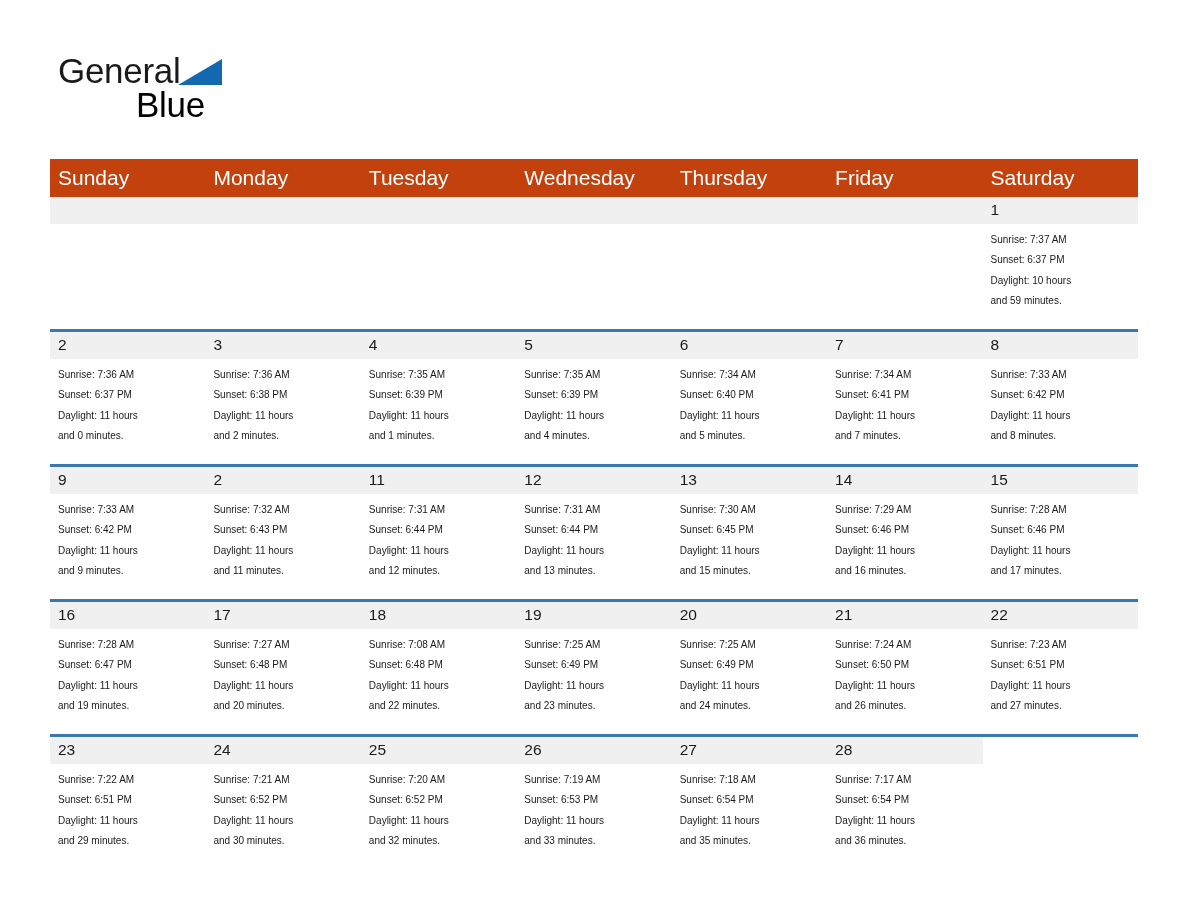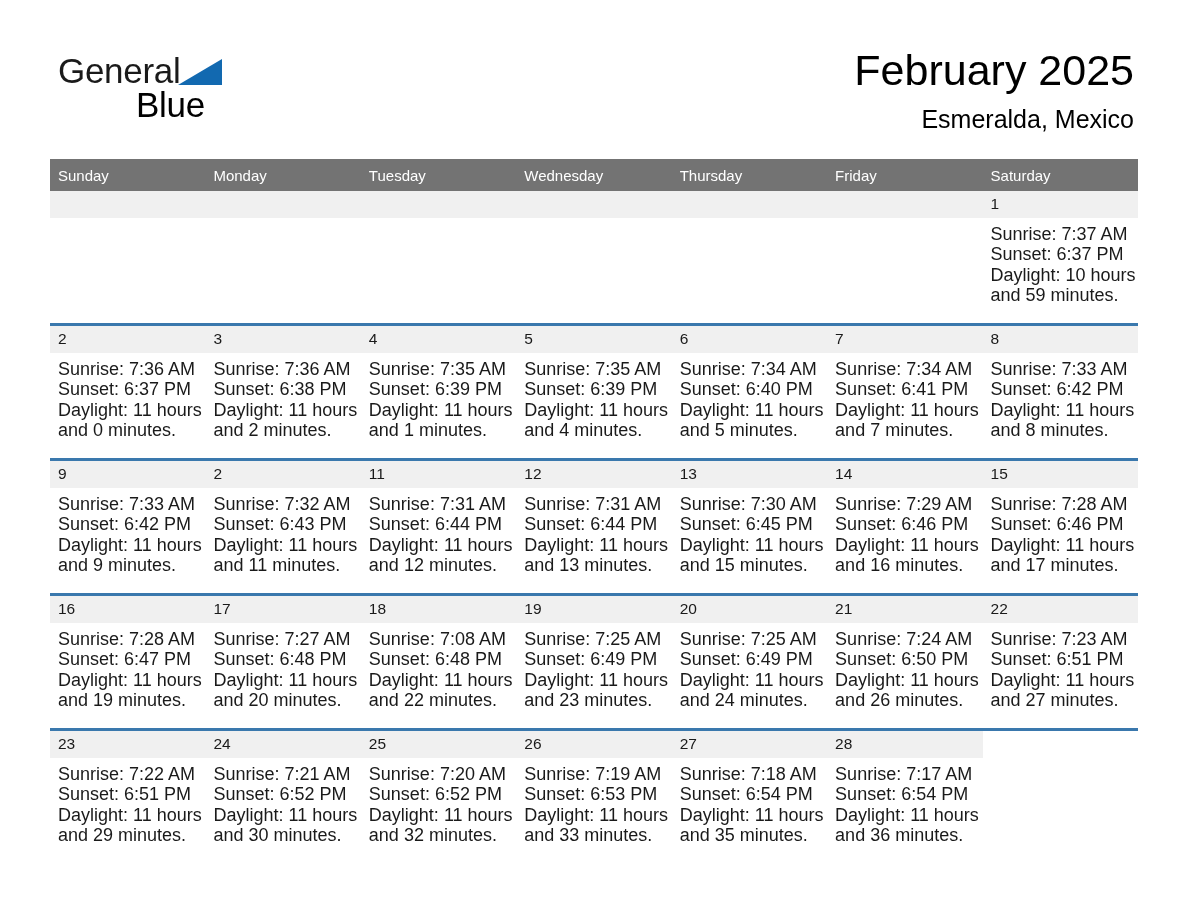--- a/index.html
+++ b/index.html
@@ -94,23 +94,23 @@
   
   .calendar {
     position: absolute;
     left: 50px;
     top: 159px;
     width: 1088px;
     border-collapse: collapse;
     table-layout: fixed;
   }
   .calendar th {
-    background: #737373;
+    background: #c2410c;
     color: #ffffff;
-    font-size: 15px;
+    font-size: 21px;
     font-weight: normal;
     text-align: left;
     padding: 7px 0 7px 8px;
     height: 18px;
     vertical-align: middle;
   }
   .calendar td {
     width: 155.4px;
     vertical-align: top;
     padding: 0;
@@ -136,21 +136,21 @@
   }
   .cell.empty .cell-daynum {
     background: #f0f0f0;
     color: transparent;
   }
   .cell.blank .cell-daynum {
     background: #ffffff;
   }
   .cell-info {
     padding: 6px 6px 0 8px;
-    font-size: 18px;
+    font-size: 10px;
     line-height: 20.3px;
     color: #1a1a1a;
   }
   .cell-info div {
     white-space: nowrap;
   }
 </style>
 </head>
 <body>
 
@@ -158,24 +158,20 @@
 
   <div class="header">
 
     <div class="brand">
       <div class="brand-line1">
         <span class="brand-general">General</span><span class="brand-triangle"></span>
       </div>
       <div class="brand-line2">Blue</div>
     </div>
 
-    <div class="title-wrap">
-      <div class="cal-title">February 2025</div>
-      <div class="cal-subtitle">Esmeralda, Mexico</div>
-    </div>
 
   </div>
 
   <table class="calendar">
     <thead>
       <tr id="weekday-row">
           <th>Sunday</th>
           <th>Monday</th>
           <th>Tuesday</th>
           <th>Wednesday</th>

